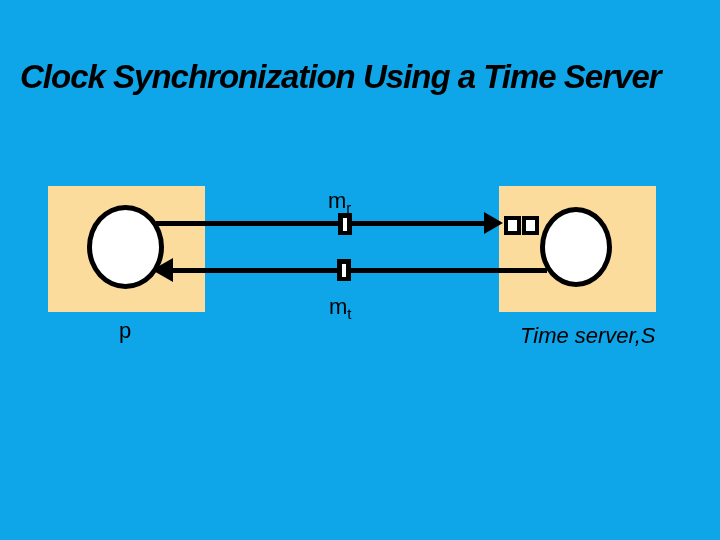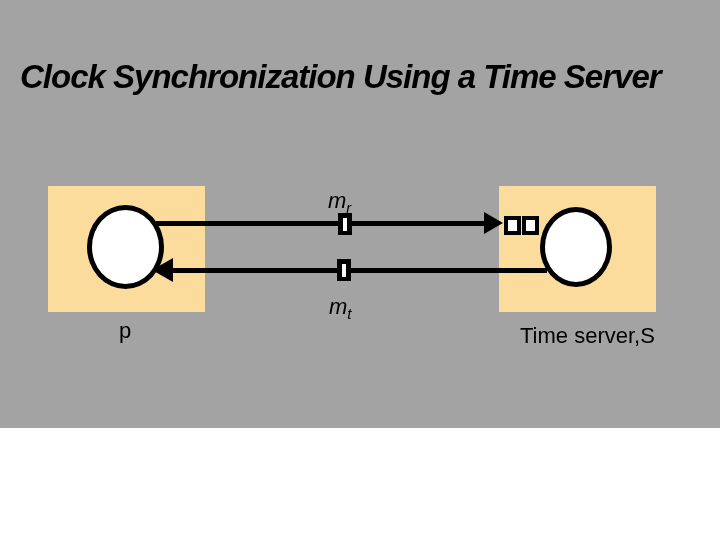--- a/index.html
+++ b/index.html
@@ -1,21 +1,21 @@
 <!DOCTYPE html>
 <html><head>
 <meta charset="utf-8">
 <style>
   html, body { margin:0; padding:0; }
   body {
     width:720px; height:540px; background:#ffffff;
     font-family:"Liberation Sans", sans-serif;
     -webkit-font-smoothing:antialiased;
   }
-  .slide { position:relative; width:720px; height:428px; background:#a3a3a3; overflow:hidden; }
+  .slide { position:relative; width:720px; height:540px; background:#0ea5e9; overflow:hidden; }
 
   .title {
     position:absolute; left:20px; top:38px;
     font-size:33px; line-height:1; font-weight:bold; font-style:italic;
     color:#000; letter-spacing:-1px; white-space:nowrap;
   }
 
   .box { position:absolute; background:#FCDC9C; z-index:1; }
   .box.left  { left:48px;  top:186px; width:157px; height:126px; }
   .box.right { left:499px; top:186px; width:157px; height:126px; }
@@ -50,22 +50,22 @@
 
   .queue-slot {
     position:absolute; top:216px; width:17px; height:19px;
     border:4px solid #000; background:#ffffff; box-sizing:border-box; z-index:5;
   }
   .queue-slot.s1 { left:504px; }
   .queue-slot.s2 { left:522px; }
 
   .lbl { position:absolute; color:#000; z-index:6; white-space:nowrap; }
   .lbl.process { left:119px; top:318px; font-size:22px; }
-  .lbl.server  { left:520px; top:323px; font-size:22px; }
-  .msg-label { position:absolute; color:#000; z-index:6; font-size:22px; line-height:1; white-space:nowrap;font-style:italic; }
+  .lbl.server  { left:520px; top:323px; font-size:22px;font-style:italic; }
+  .msg-label { position:absolute; color:#000; z-index:6; font-size:22px; line-height:1; white-space:nowrap; }
   .msg-label sub { font-size:15px; line-height:0; }
   .msg-label.request { left:328px; top:190px; }
   .msg-label.reply   { left:329px; top:296px; }
 </style>
 </head>
 <body>
 
 <div class="slide">
 
   <h1 class="title">Clock Synchronization Using a Time Server</h1>

